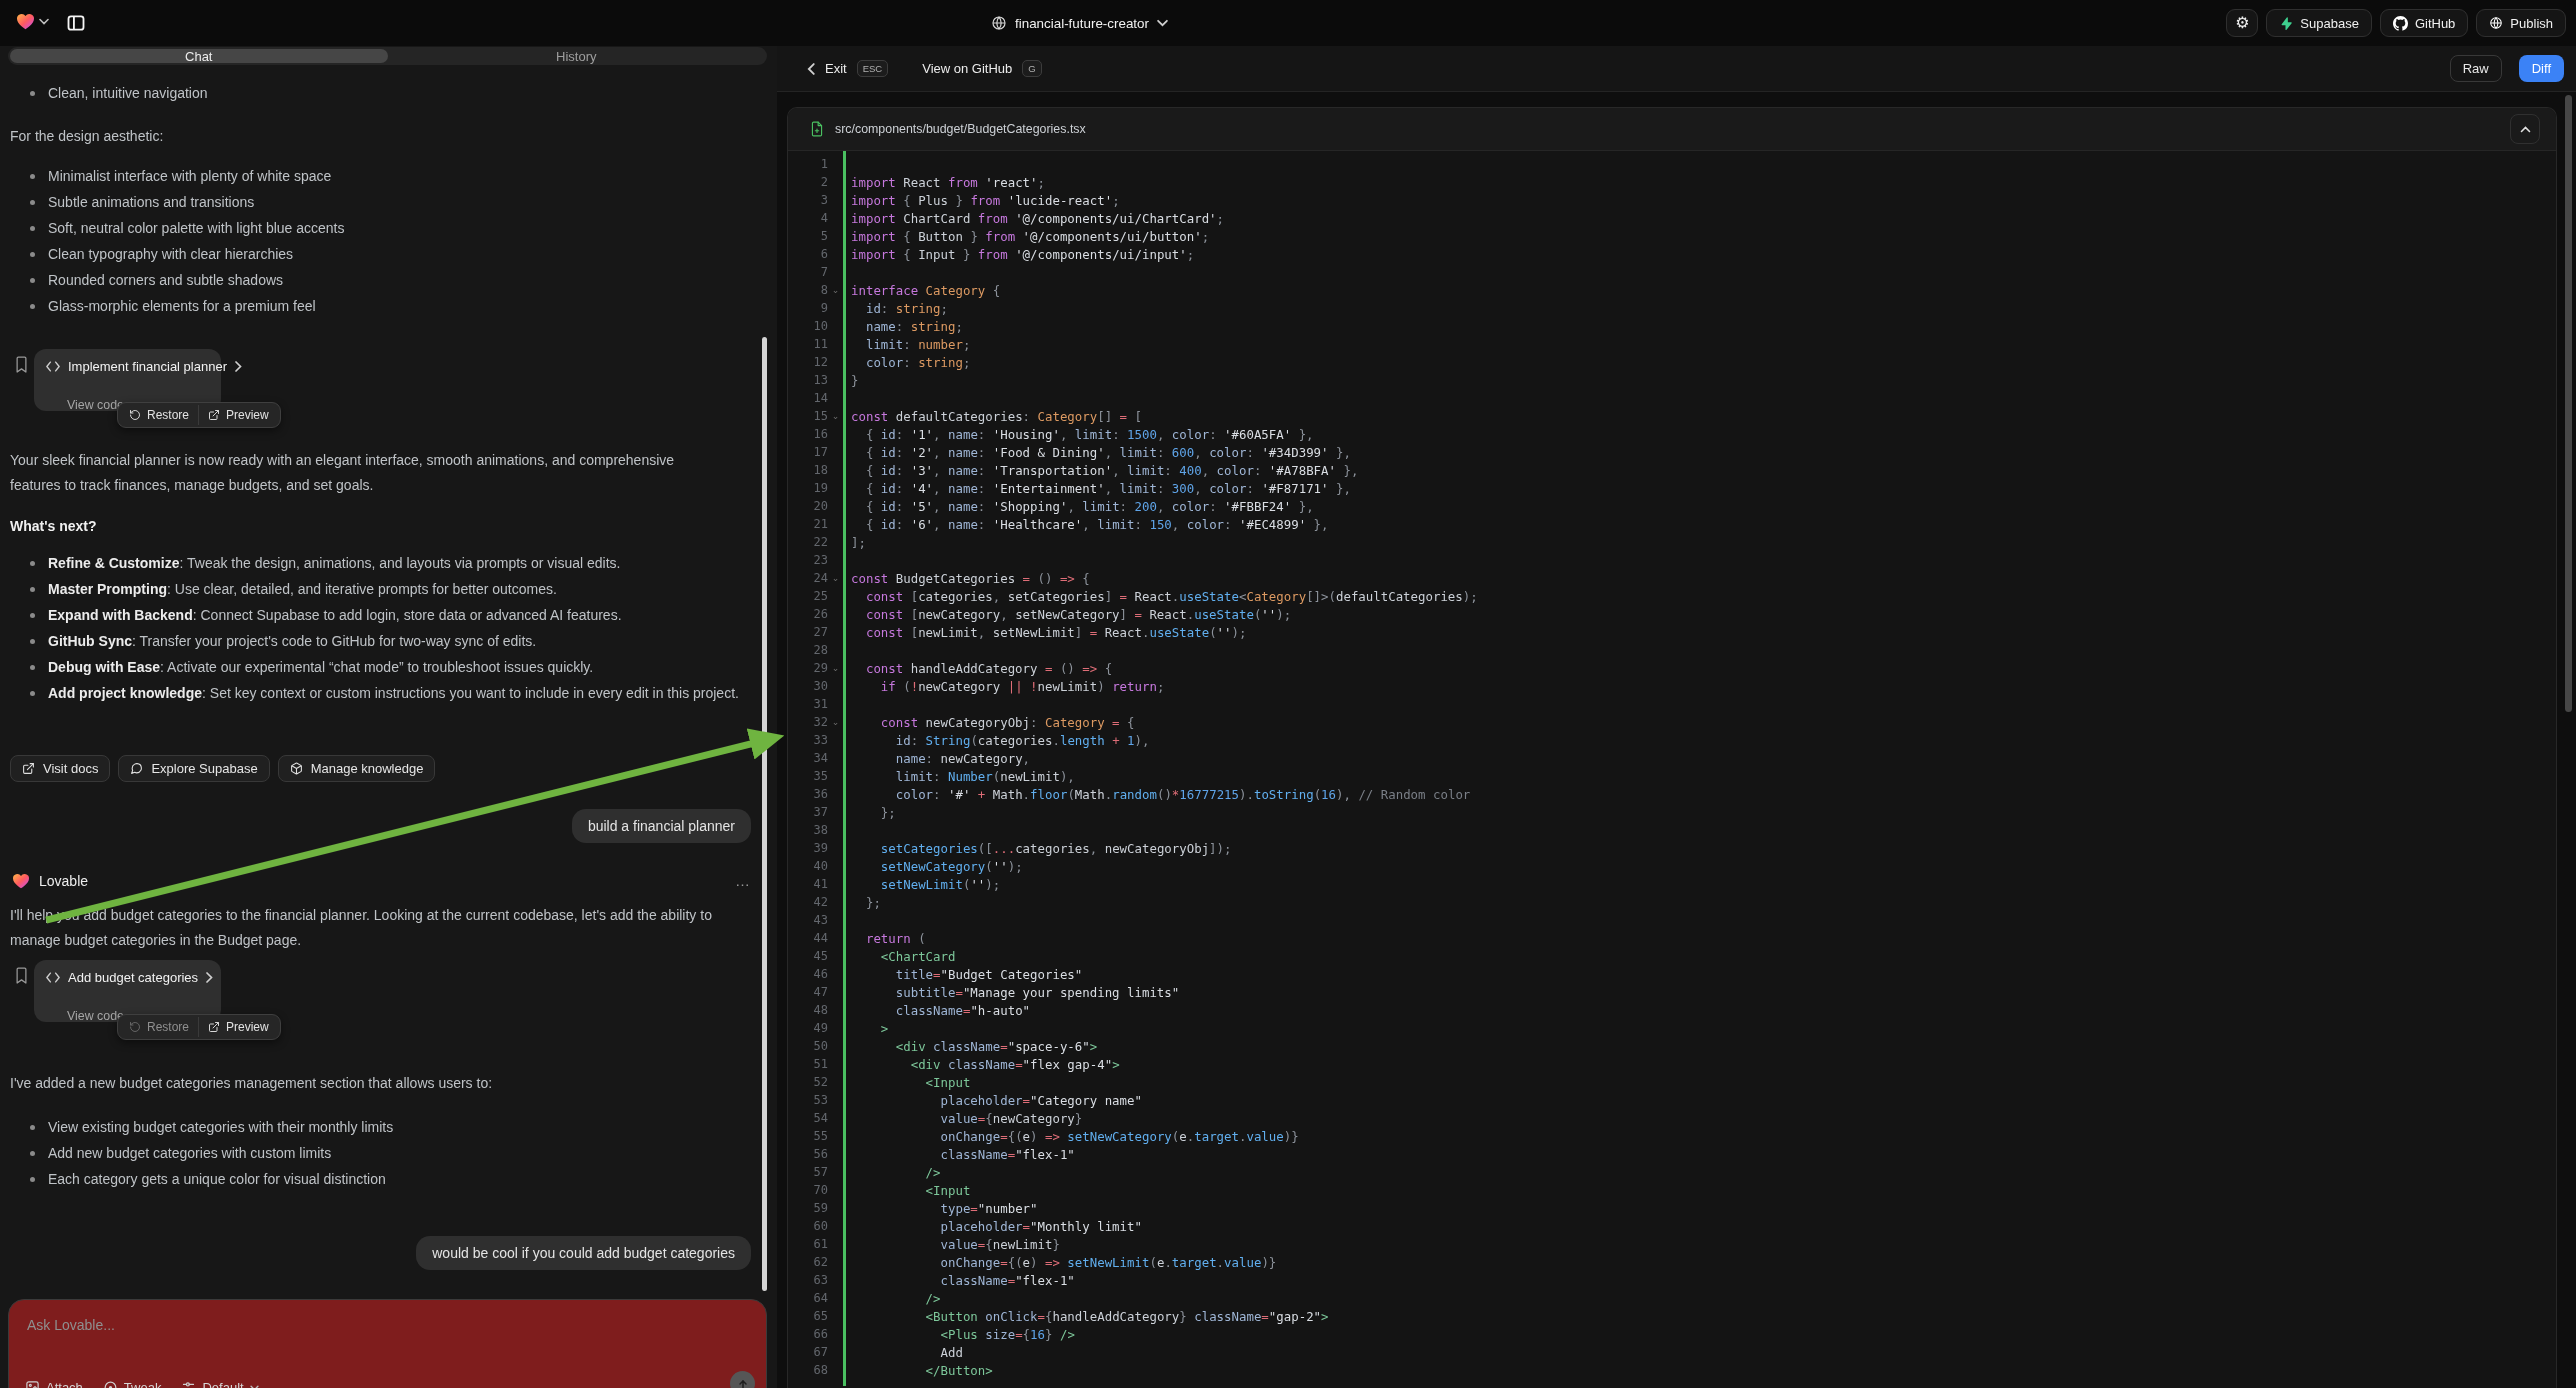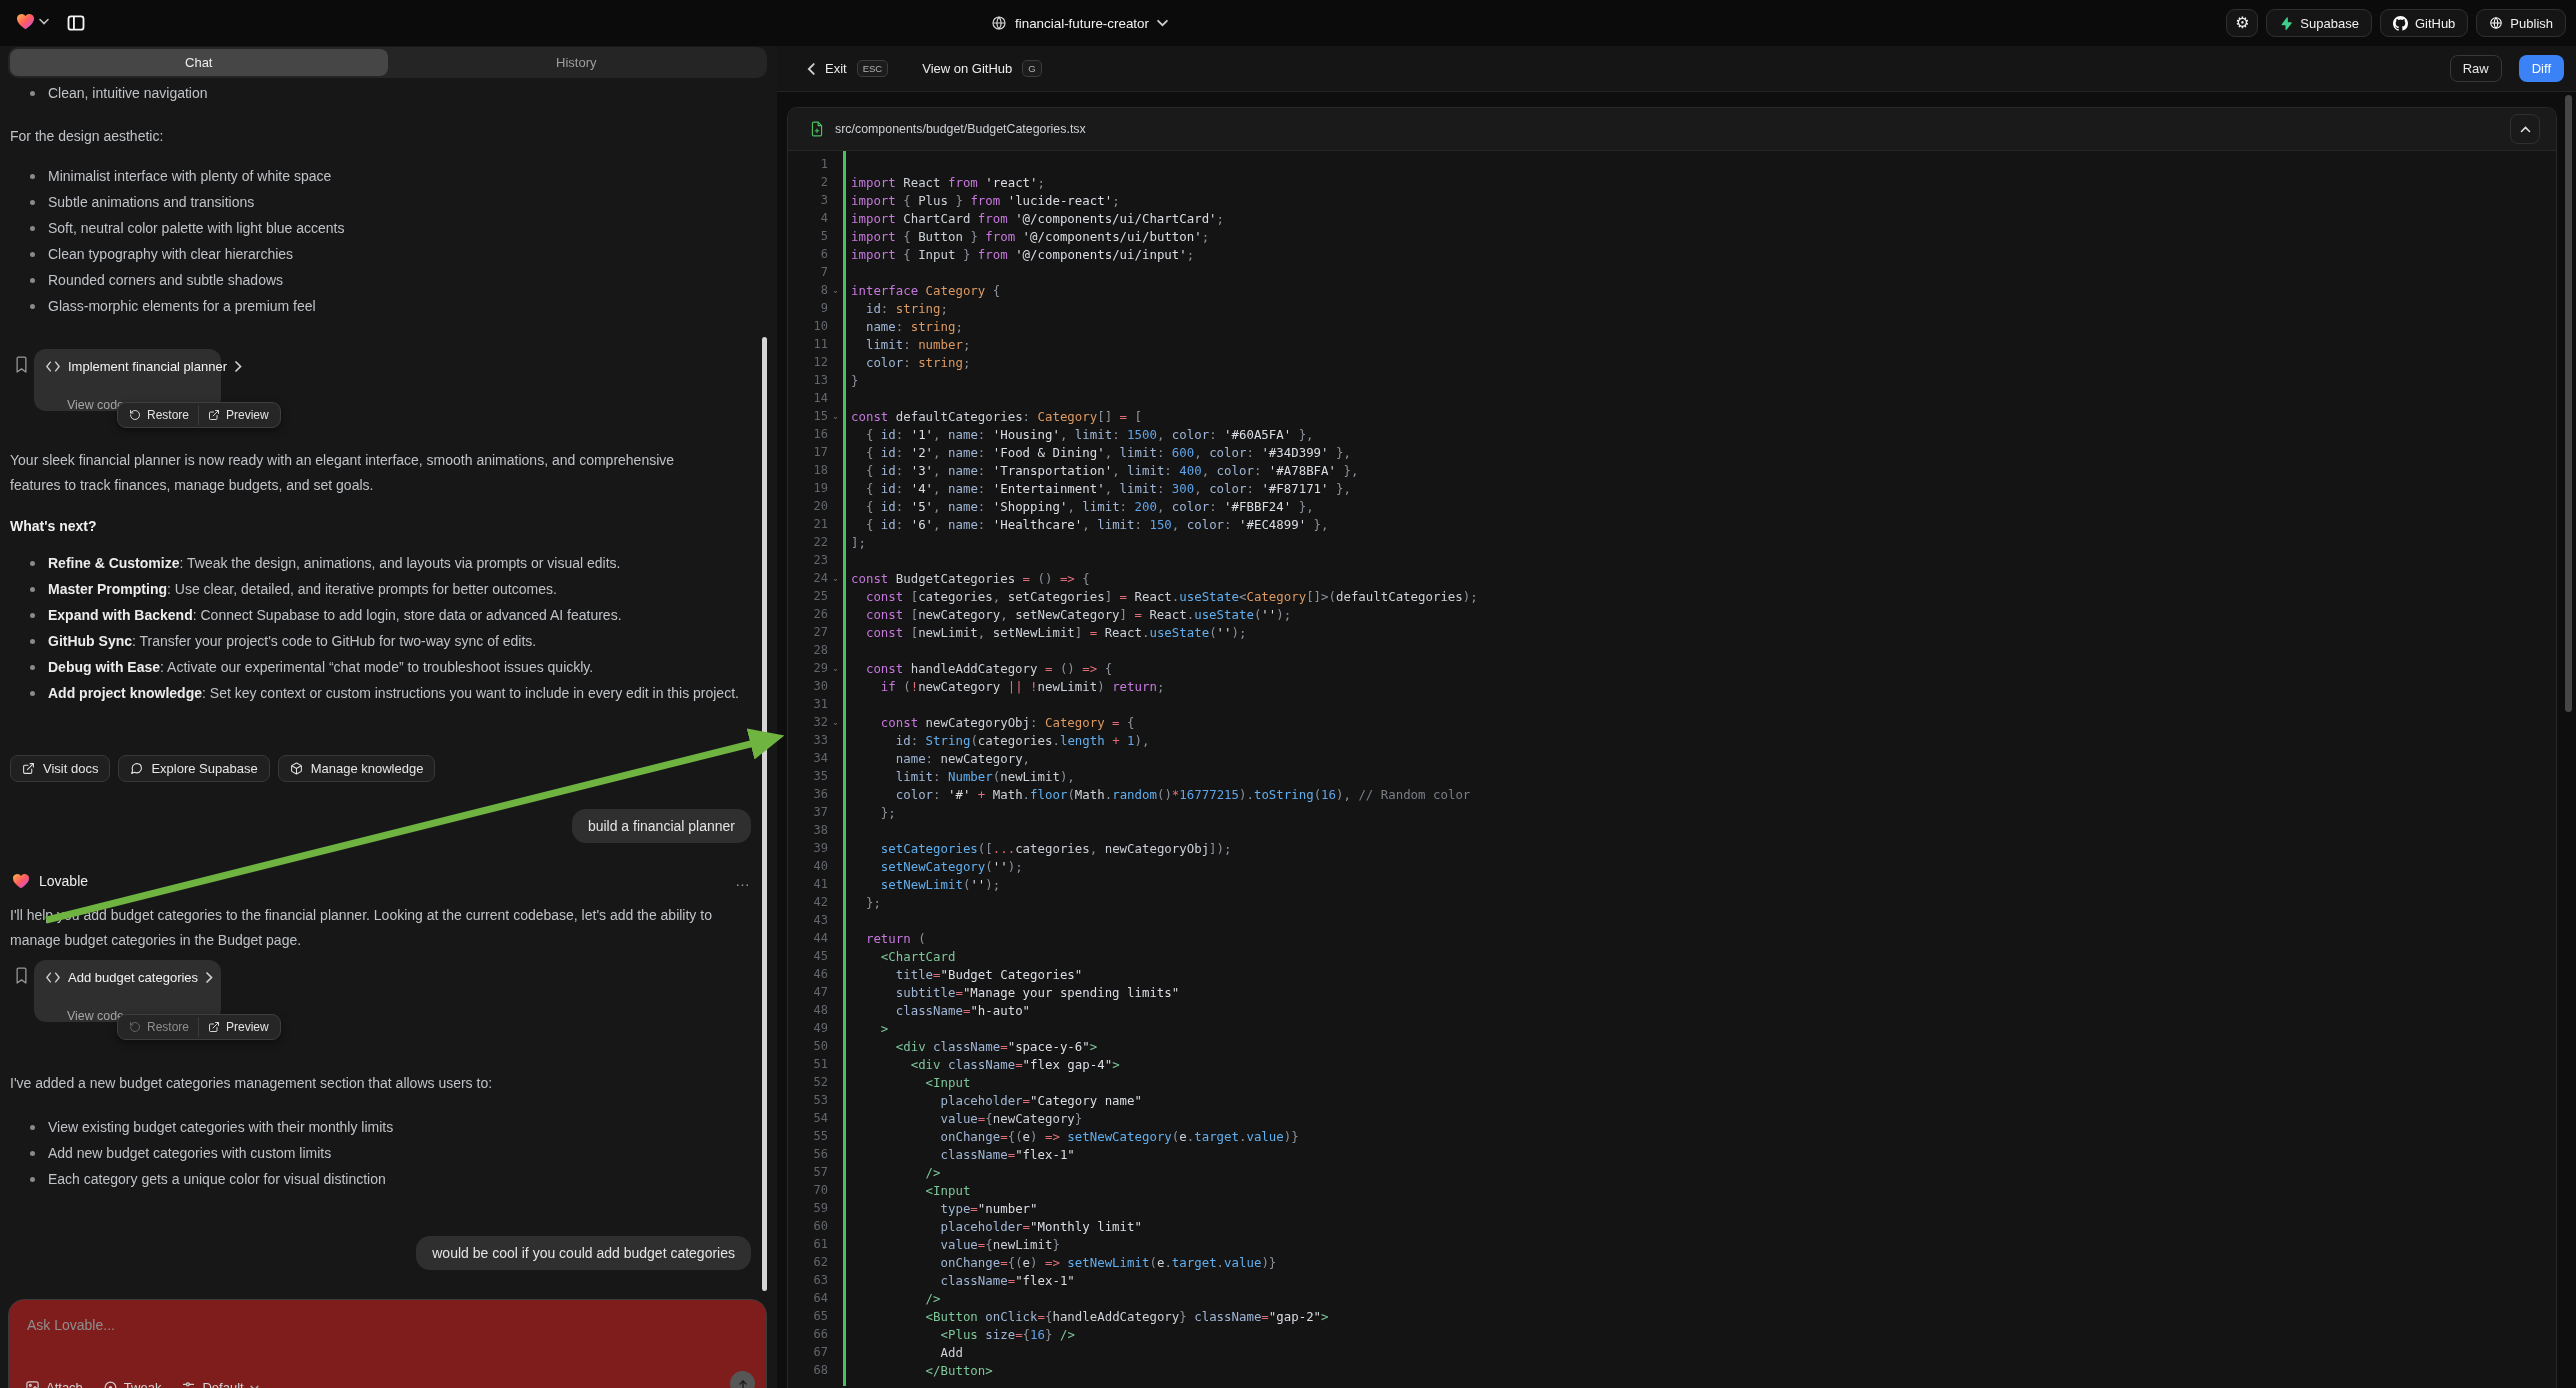--- a/index.html
+++ b/index.html
@@ -20,21 +20,21 @@
   .project { left:991px; top:8px; height:30px; display:flex; align-items:center; gap:8px; }
   .project-name { font-size:13.4px; color:#f2f2f2; font-weight:500; }
   .top-actions { right:10px; top:9px; display:flex; gap:8px; align-items:center; }
   .tb-btn { height:28px; padding:0 12px; border:1px solid #2f2f2f; background:#151515;
     border-radius:9px; display:flex; align-items:center; gap:7px; font-size:13px; color:#f0f0f0; }
   .tb-iconbtn { width:32px; padding:0; justify-content:center; }
   .gear-glyph { font-size:16px; color:#ececec; line-height:1; }
 
   
   #chat { left:0; top:46px; width:777px; height:1342px; background:#171717; }
-  .tabs { left:8px; top:1px; width:759px; height:31px; background:#252525; border-radius:10px;
+  .tabs { left:8px; top:1px; width:759px; height:18px; background:#252525; border-radius:10px;
     padding:2px; display:flex; }
   .tab { flex:1; display:flex; align-items:center; justify-content:center; font-size:13px;
     color:#9e9e9e; border-radius:8px; }
   .tab.active { background:#464646; color:#ededed; }
 
   .chat-text { font-size:14px; color:#bfc3c7; }
   .bullet-item { position:relative; padding-left:38px; line-height:26px; font-size:14px; color:#bfc3c7; }
   .bullet-item b { color:#ececec; font-weight:700; }
   .dot { position:absolute; left:20px; top:11px; width:5px; height:5px; border-radius:50%; background:#8a8a8a; }
   .single-bullet { left:10px; width:737px; }

